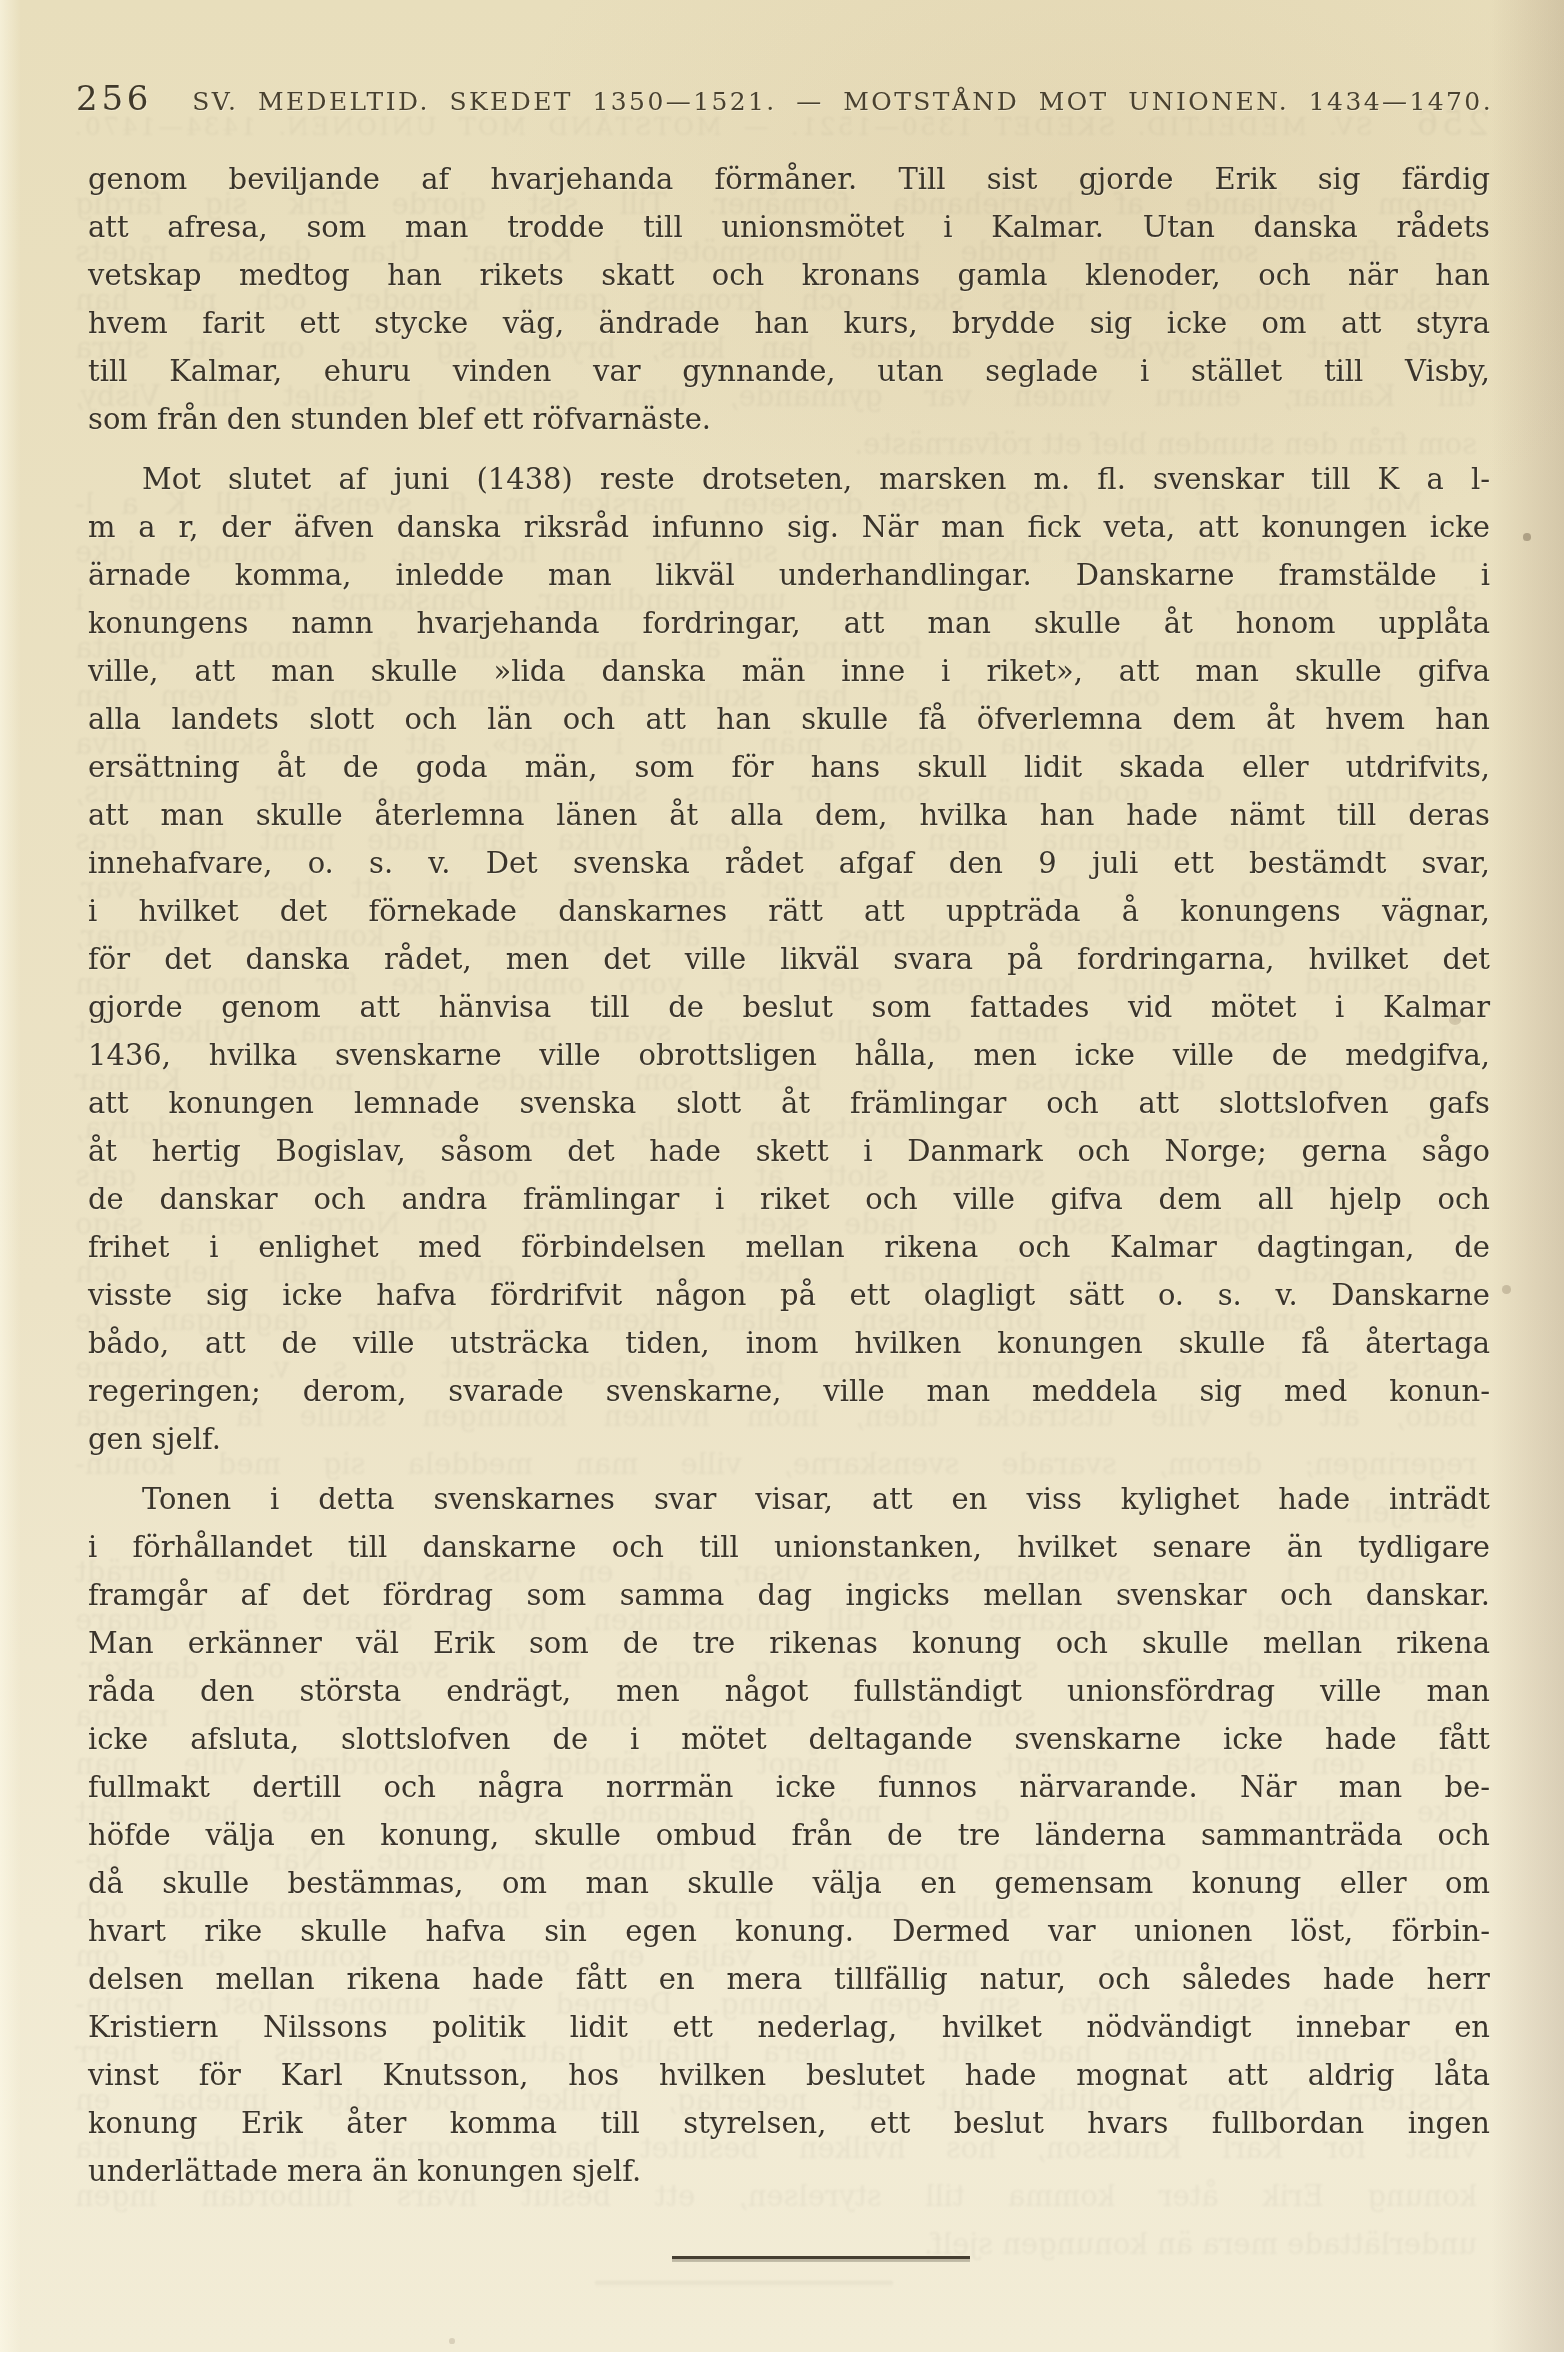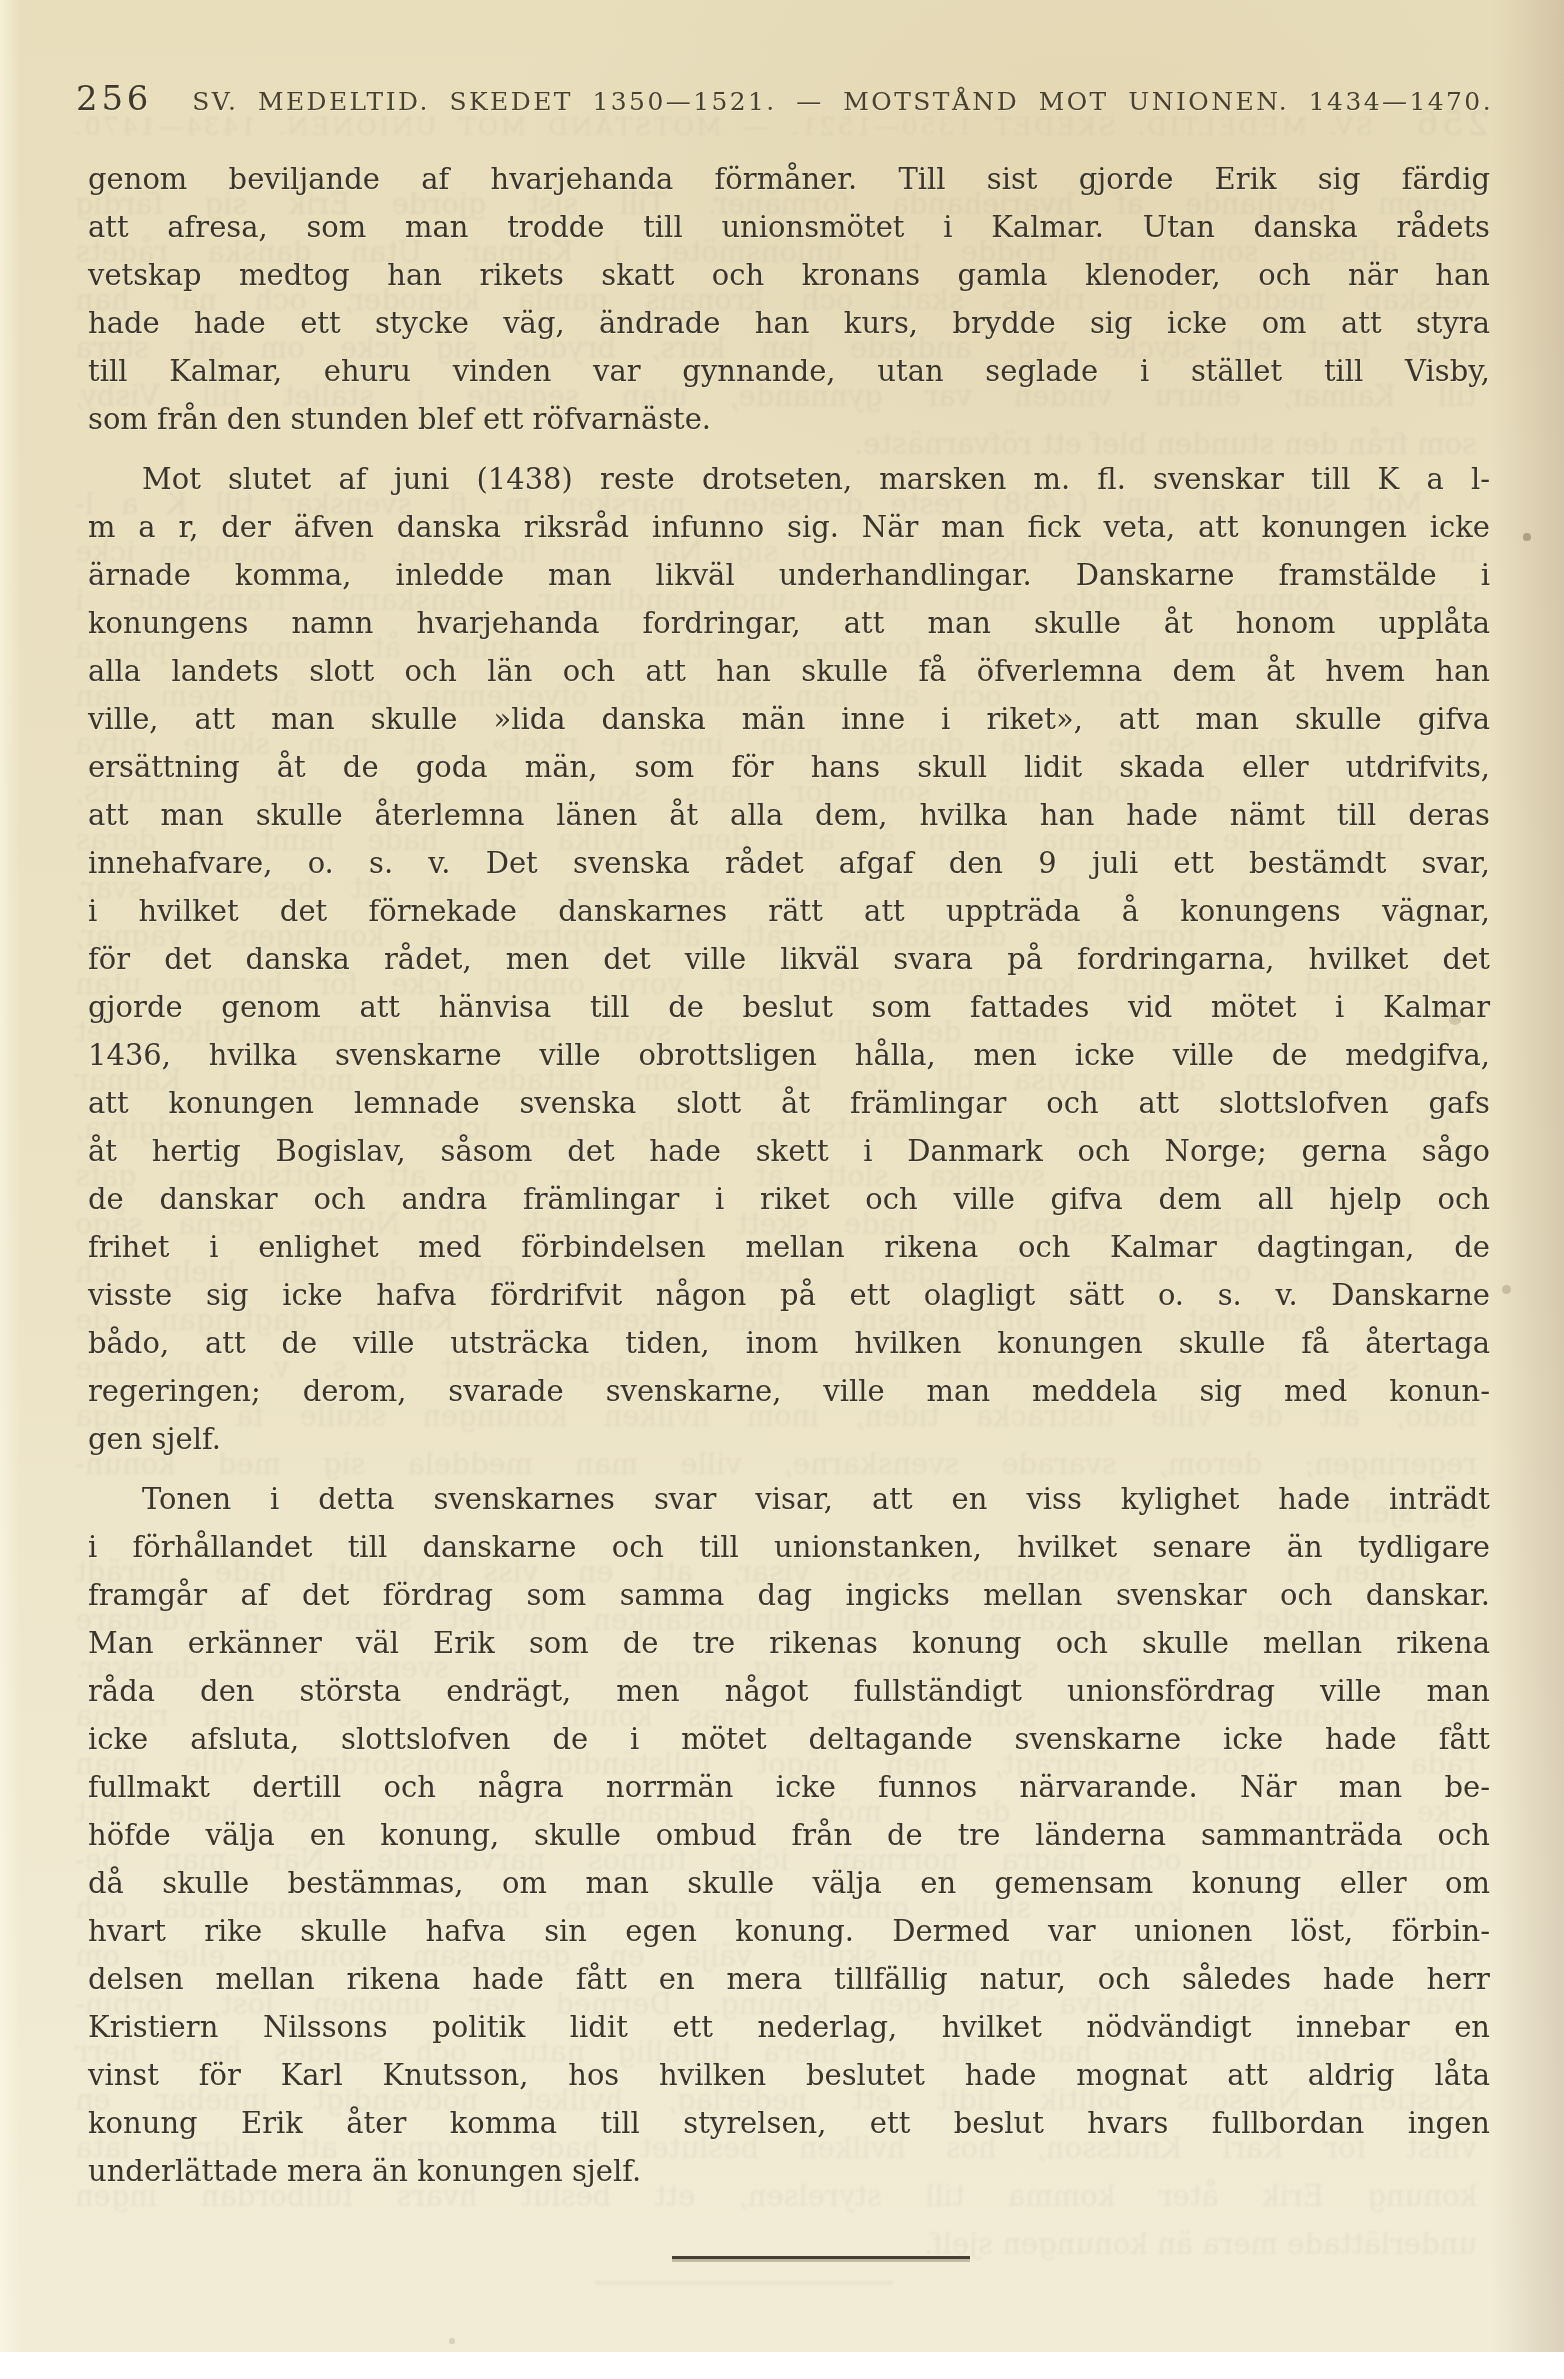--- a/index.html
+++ b/index.html
@@ -158,31 +158,31 @@
     <div class="page-header">
       <span class="page-number">256</span>
       <span class="running-title">SV. MEDELTID. SKEDET 1350—1521. — MOTSTÅND MOT UNIONEN. 1434—1470.</span>
     </div>
 
     <div class="body-text">
         <div class="paragraph">
           <div class="line">genom beviljande af hvarjehanda förmåner. Till sist gjorde Erik sig färdig</div>
           <div class="line">att afresa, som man trodde till unionsmötet i Kalmar. Utan danska rådets</div>
           <div class="line">vetskap medtog han rikets skatt och kronans gamla klenoder, och när han</div>
-          <div class="line">hade hade ett stycke väg, ändrade han kurs, brydde sig icke om att styra</div>
+          <div class="line">hvem farit ett stycke väg, ändrade han kurs, brydde sig icke om att styra</div>
           <div class="line">till Kalmar, ehuru vinden var gynnande, utan seglade i stället till Visby,</div>
           <div class="line para-end">som från den stunden blef ett röfvarnäste.</div>
         </div>
         <div class="paragraph">
           <div class="line indent">Mot slutet af juni (1438) reste drotseten, marsken m. fl. svenskar till K a l-</div>
           <div class="line">m a r, der äfven danska riksråd infunno sig. När man fick veta, att konungen icke</div>
           <div class="line">ärnade komma, inledde man likväl underhandlingar. Danskarne framstälde i</div>
           <div class="line">konungens namn hvarjehanda fordringar, att man skulle åt honom upplåta</div>
+          <div class="line">ville, att man skulle »lida danska män inne i riket», att man skulle gifva</div>
           <div class="line">alla landets slott och län och att han skulle få öfverlemna dem åt hvem han</div>
-          <div class="line">ville, att man skulle »lida danska män inne i riket», att man skulle gifva</div>
           <div class="line">ersättning åt de goda män, som för hans skull lidit skada eller utdrifvits,</div>
           <div class="line">att man skulle återlemna länen åt alla dem, hvilka han hade nämt till deras</div>
           <div class="line">innehafvare, o. s. v. Det svenska rådet afgaf den 9 juli ett bestämdt svar,</div>
           <div class="line">i hvilket det förnekade danskarnes rätt att uppträda å konungens vägnar,</div>
           <div class="line">för det danska rådet, men det ville likväl svara på fordringarna, hvilket det</div>
           <div class="line">gjorde genom att hänvisa till de beslut som fattades vid mötet i Kalmar</div>
           <div class="line">1436, hvilka svenskarne ville obrottsligen hålla, men icke ville de medgifva,</div>
           <div class="line">att konungen lemnade svenska slott åt främlingar och att slottslofven gafs</div>
           <div class="line">åt hertig Bogislav, såsom det hade skett i Danmark och Norge; gerna sågo</div>
           <div class="line">de danskar och andra främlingar i riket och ville gifva dem all hjelp och</div>

